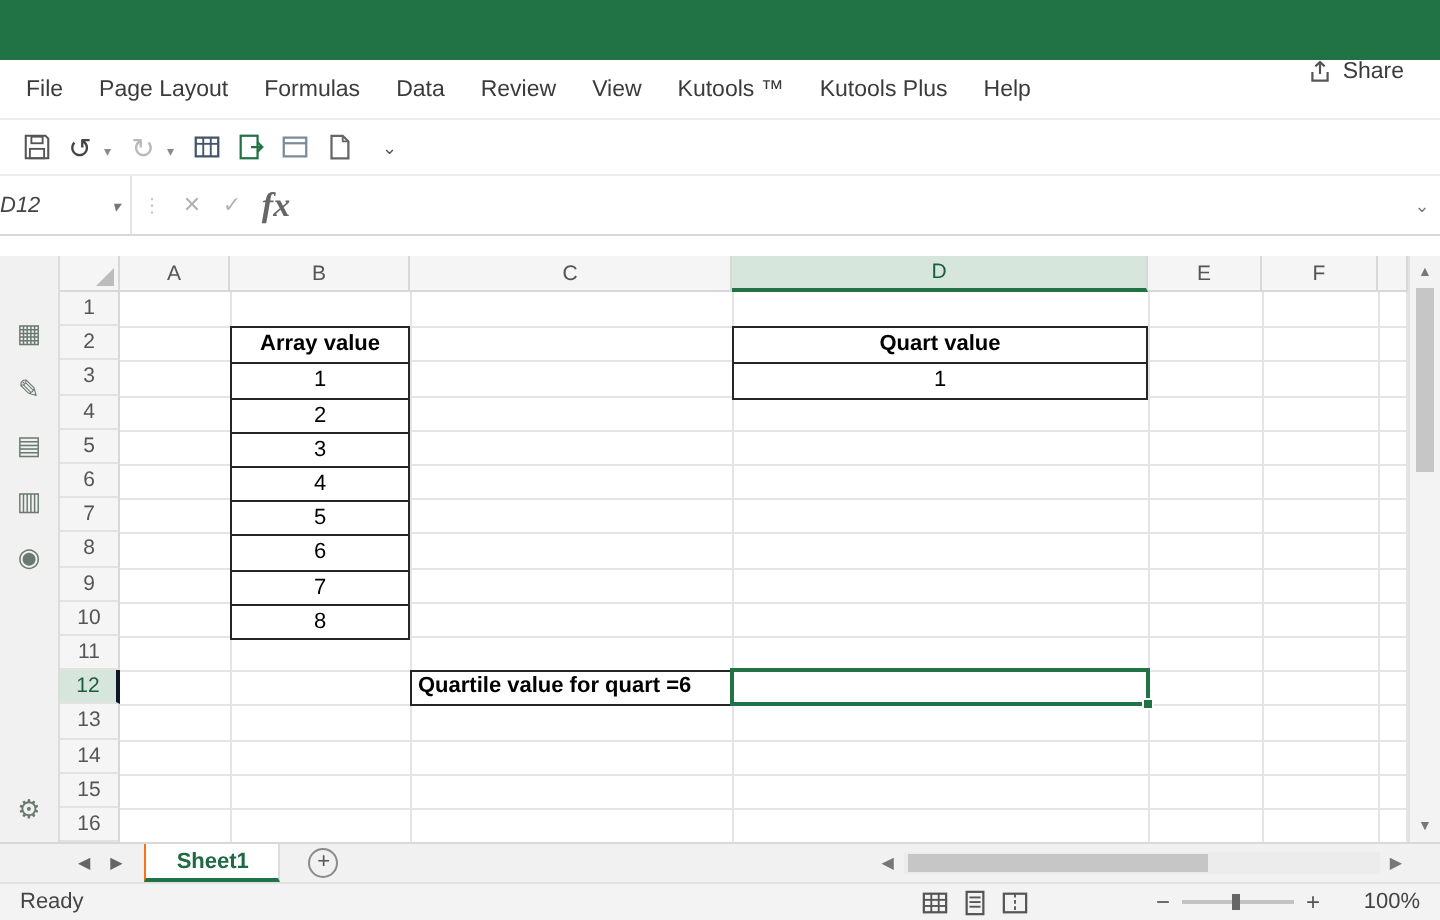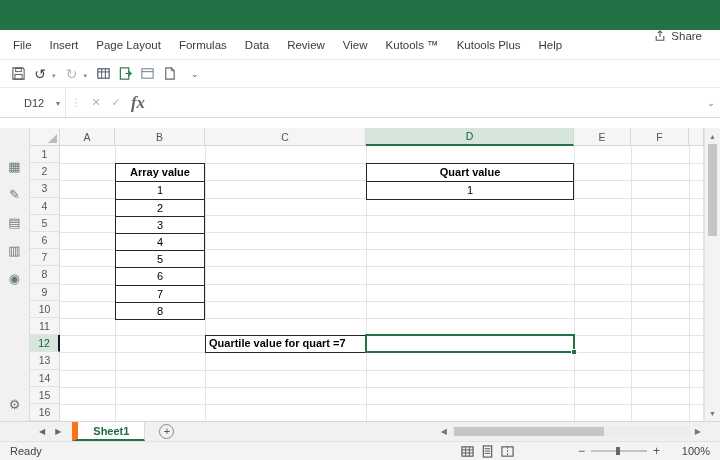--- a/index.html
+++ b/index.html
@@ -35,22 +35,22 @@
   .qat { display:flex; align-items:center; justify-content:center; height:22px; min-width:20px;
          color:#444; cursor:pointer; margin-right:2px; }
   .glyph { font-size:14px; line-height:1; }
   .glyph.disabled { color:#b9b9b9; }
   .mini-caret { font-size:7px; color:#888; margin:4px 6px 0 0; }
   .qat-caret { font-size:9px; color:#555; margin-left:10px; }
 
   
   .formulabar { height:30px; background:#fff; border-bottom:1px solid #d9d9d9; display:flex;
                 align-items:center; font-size:11px; color:#444; }
-  .namebox { width:66px; height:100%; display:flex; align-items:center; padding-left:24px;
-             border-right:1px solid #e4e4e4; position:relative; cursor:pointer; }
+  .namebox { width:66px; height:100%; display:flex; align-items:center; padding-left:0;
+             border-right:1px solid #e4e4e4; position:relative; cursor:pointer;font-style:italic; }
   .namebox .caret { position:absolute; right:5px; top:11px; font-size:8px; color:#777; }
   .fb-sep { color:#c9c9c9; padding:0 5px; font-size:10px; }
   .fb-btn { width:20px; text-align:center; color:#b3b3b3; font-size:11px; cursor:pointer; }
   .fb-fx { width:24px; text-align:center; color:#666; font-family:"Liberation Serif", serif;
            font-style:italic; font-weight:bold; font-size:17px; cursor:pointer; }
   .fb-input { flex:1; height:100%; border:none; outline:none; padding:0 6px;
               font:11px "Liberation Sans", sans-serif; }
   .fb-expand { width:18px; text-align:center; color:#777; font-size:9px; cursor:pointer; }
   .fb-gap { height:10px; background:#fff; }
 
@@ -93,21 +93,21 @@
   .vs-arrow { position:absolute; left:0; width:15px; height:14px; display:flex; align-items:center;
               justify-content:center; font-size:7px; color:#777; cursor:pointer; }
   .vs-arrow.up { top:1px; } .vs-arrow.down { bottom:1px; }
   .vs-thumb { position:absolute; left:3px; top:16px; width:9px; height:92px; background:#c6c6c6; cursor:grab; }
 
   
   .tabbar { height:20px; background:#f1f1f1; display:flex; align-items:center; font-size:11px;
             border-top:1px solid #d8d8d8; padding-left:34px; position:relative; }
   .tab-nav { color:#666; font-size:8px; padding:0 5px; cursor:pointer; }
   .sheet-tab { height:19px; background:#fff; color:#1d6a43; font-weight:bold; display:flex;
-               align-items:center; padding:0 15px; border-left:6px solid #f97316;
+               align-items:center; padding:0 15px; border-left:1px solid #f97316;
                border-right:1px solid #dcdcdc; border-bottom:2px solid #217346; cursor:pointer;
                margin-left:6px; }
   .add-sheet { width:15px; height:15px; border:1px solid #8a8a8a; border-radius:50%; display:flex;
                align-items:center; justify-content:center; color:#555; font-size:11px;
                margin-left:14px; cursor:pointer; line-height:1; padding-bottom:1px; }
   .hscroll { margin-left:auto; display:flex; align-items:center; margin-right:14px; }
   .hs-arrow { font-size:8px; color:#777; padding:0 5px; cursor:pointer; }
   .hs-track { width:238px; height:11px; background:#ececec; position:relative; }
   .hs-thumb { position:absolute; left:2px; top:1px; width:150px; height:9px; background:#c6c6c6; cursor:grab; }
 
@@ -128,21 +128,20 @@
 <body>
 
 <div class="window">
 
   <div class="titlebar">
   </div>
 
   <div class="menubar">
     <span id="menu-tabs" style="display:flex;">
         <span class="menu-tab">File</span>
-        <span class="menu-tab">Insert</span>
         <span class="menu-tab">Page Layout</span>
         <span class="menu-tab">Formulas</span>
         <span class="menu-tab">Data</span>
         <span class="menu-tab">Review</span>
         <span class="menu-tab">View</span>
         <span class="menu-tab">Kutools ™</span>
         <span class="menu-tab">Kutools Plus</span>
         <span class="menu-tab">Help</span>
       </span>
     <span class="share">
@@ -284,21 +283,21 @@
           <div class="crow">4</div>
           <div class="crow">5</div>
           <div class="crow">6</div>
           <div class="crow">7</div>
           <div class="crow">8</div>
         </div>
         <div class="cellbox" id="box-quart" style="z-index: 5;">
         <div class="crow bold">Quart value</div>
         <div class="crow">1</div>
       </div>
-        <div class="cellbox" id="box-c12" style="z-index: 5;">Quartile value for quart =7</div>
+        <div class="cellbox" id="box-c12" style="z-index: 5;">Quartile value for quart =6</div>
         <div id="sel-d12" style="z-index: 5;">
         <span class="fill-handle"></span>
       </div>
       </div>
 
     <div class="vscroll">
       <span class="vs-arrow up">▲</span>
       <span class="vs-thumb"></span>
       <span class="vs-arrow down">▼</span>
     </div>

